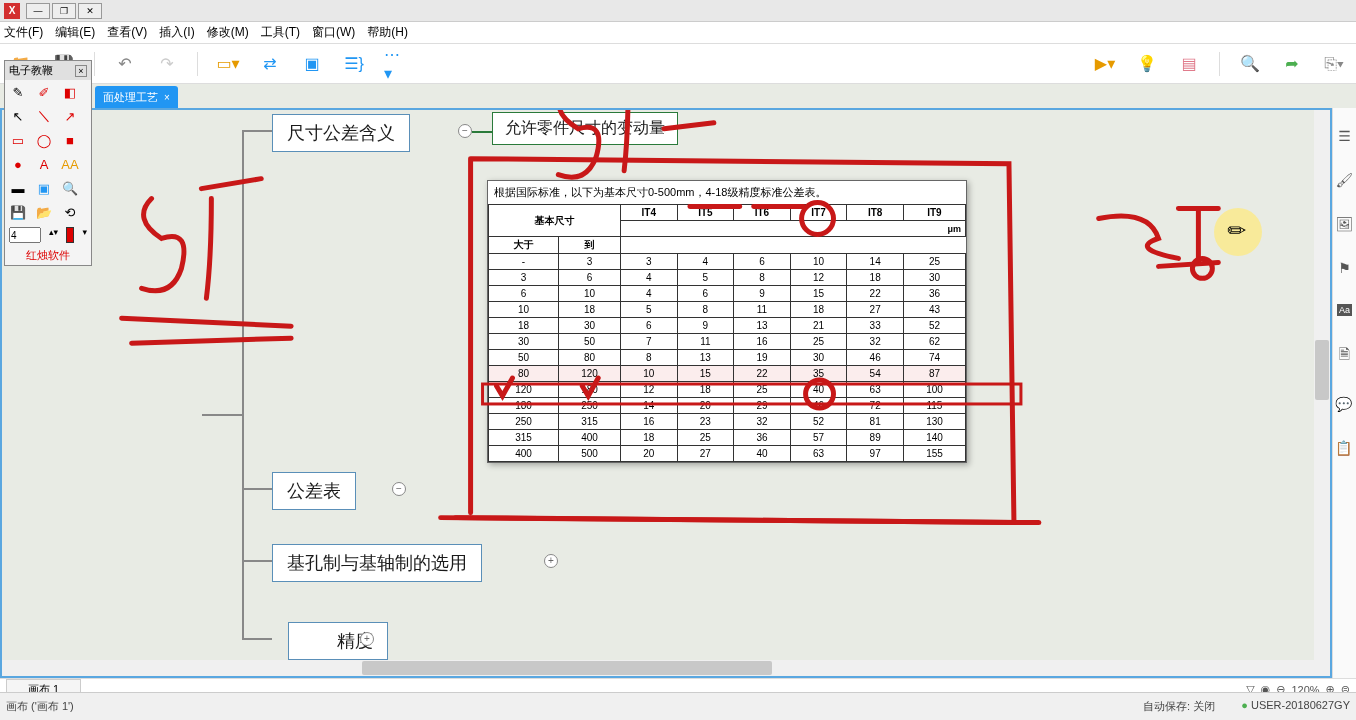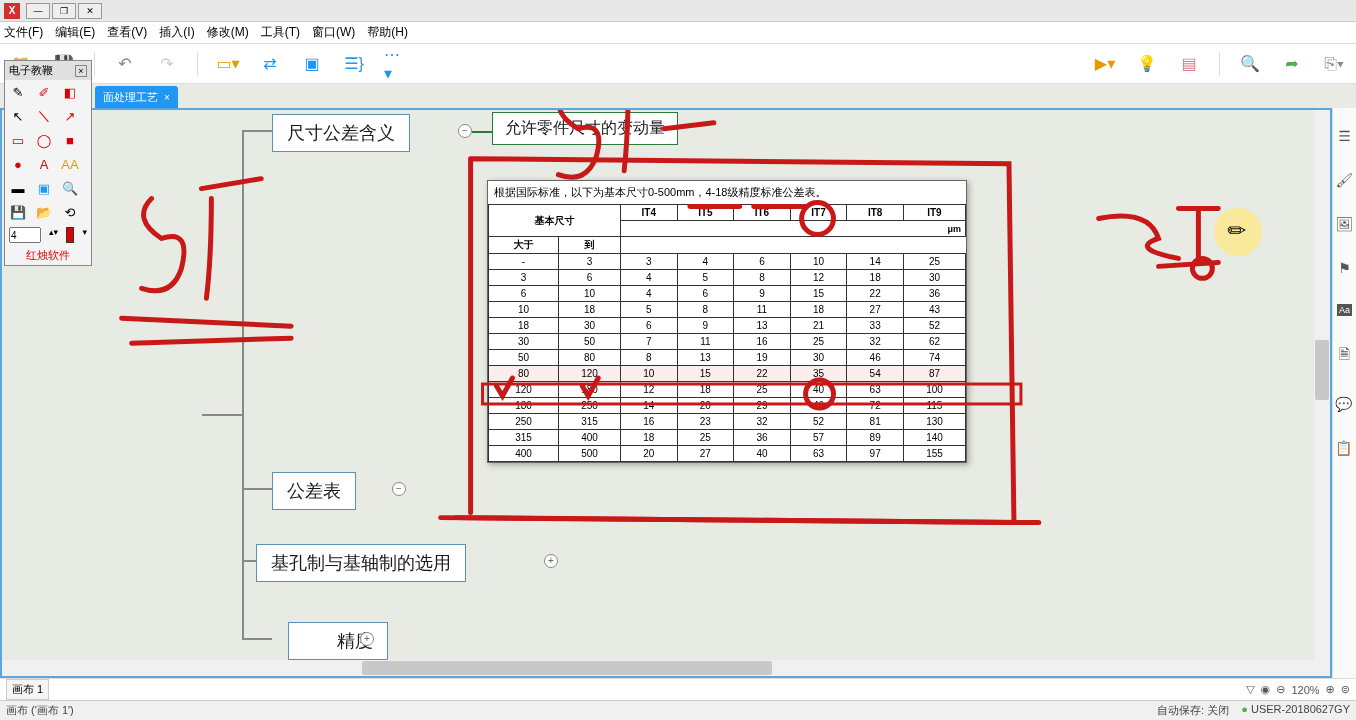--- a/index.html
+++ b/index.html
@@ -19,24 +19,24 @@
 .tab { height: 22px; background: #2196f3; color: #fff; font-size: 11px; padding: 8px 8px; display: flex; align-items: center; border-radius: 3px 3px 0 0; }
 .tab .close { margin-left: 6px; font-size: 10px; cursor: pointer; }
 .canvas-area { position: absolute; top: 108px; left: 0; right: 24px; bottom: 42px; background: #e8ebe4; border: 2px solid #5aa7e0; overflow: hidden; }
 .right-panel { position: absolute; top: 108px; right: 0; width: 24px; bottom: 42px; background: #fafafa; border-left: 1px solid #ddd; display: flex; flex-direction: column; align-items: center; padding-top: 20px; gap: 28px; }
 .right-panel .rico { font-size: 14px; color: #555; cursor: pointer; }
 .scrollbar-v { position: absolute; right: 0; top: 0; width: 16px; height: 100%; background: #f0f0f0; }
 .scrollbar-v .thumb { position: absolute; width: 14px; left: 1px; background: #c8c8c8; border-radius: 2px; }
 .scrollbar-h { position: absolute; left: 0; right: 16px; bottom: 0; height: 16px; background: #f0f0f0; }
 .scrollbar-h .thumb { position: absolute; height: 14px; top: 1px; background: #c8c8c8; border-radius: 2px; }
 .canvas-tabs { position: absolute; bottom: 20px; left: 0; right: 0; height: 22px; background: #fff; border-top: 1px solid #ddd; display: flex; align-items: center; font-size: 11px; padding: 0 6px; }
-.canvas-tabs .ctab { padding: 2px 5px; border: 1px solid #ccc; background: #f5f5f5; }
+.canvas-tabs .ctab { padding: 2px 21px; border: 1px solid #ccc; background: #f5f5f5; }
 .canvas-tabs .ctright { margin-left: auto; display: flex; align-items: center; gap: 6px; font-size: 11px; color: #555; }
-.statusbar { position: absolute; bottom: 0; left: 0; right: 0; height: 20px; background: #f0f0f0; border-top: 1px solid #ccc; display: flex; align-items: center; font-size: 11px; padding: 0 6px; color: #444; }
-.statusbar .sright { margin-left: auto; display: flex; gap: 12px; }
+.statusbar { position: absolute; bottom: 0; left: 0; right: 0; height: 28px; background: #f0f0f0; border-top: 1px solid #ccc; display: flex; align-items: center; font-size: 11px; padding: 0 6px; color: #444; }
+.statusbar .sright { margin-left: auto; display: flex; gap: 26px; }
 
 
 .palette { position: absolute; top: 60px; left: 4px; width: 88px; background: #f4f4f4; border: 1px solid #888; z-index: 100; font-size: 11px; }
 .palette .ptitle { background: #e0e0e0; padding: 2px 4px; display: flex; align-items: center; }
 .palette .ptitle .pclose { margin-left: auto; border: 1px solid #888; width: 12px; height: 12px; font-size: 9px; text-align: center; line-height: 10px; cursor: pointer; }
 .palette .prow { display: flex; padding: 3px 4px; gap: 8px; }
 .palette .pico { width: 18px; height: 18px; display: flex; align-items: center; justify-content: center; cursor: pointer; font-size: 13px; }
 .palette .pinput { width: 32px; height: 16px; font-size: 10px; }
 .palette .swatch { width: 16px; height: 16px; background: #d00; border: 1px solid #333; }
 .palette .footer { text-align: center; padding: 2px; color: #d00; font-size: 11px; }
@@ -130,21 +130,21 @@
     <span>允许零件尺寸的变动量</span>
   </div>
 
   <div class="connector" style="left:240px; top:378px; width:30px; height:2px;"></div>
   <div class="node sub" style="left:270px; top:362px;">
     <span>公差表</span>
   </div>
   <div class="plus" style="left:390px; top:372px;">−</div>
 
   <div class="connector" style="left:240px; top:450px; width:30px; height:2px;"></div>
-  <div class="node sub" style="left:254px; top:434px;">
+  <div class="node sub" style="left:270px; top:434px;">
     <span>基孔制与基轴制的选用</span>
   </div>
   <div class="plus" style="left:542px; top:444px;">+</div>
 
   <div class="connector" style="left:240px; top:528px; width:30px; height:2px;"></div>
   <div class="node sub" style="left:286px; top:512px;padding-left:48px;">
     <span>精度</span>
   </div>
   <div class="plus" style="left:358px; top:522px;">+</div>
 

